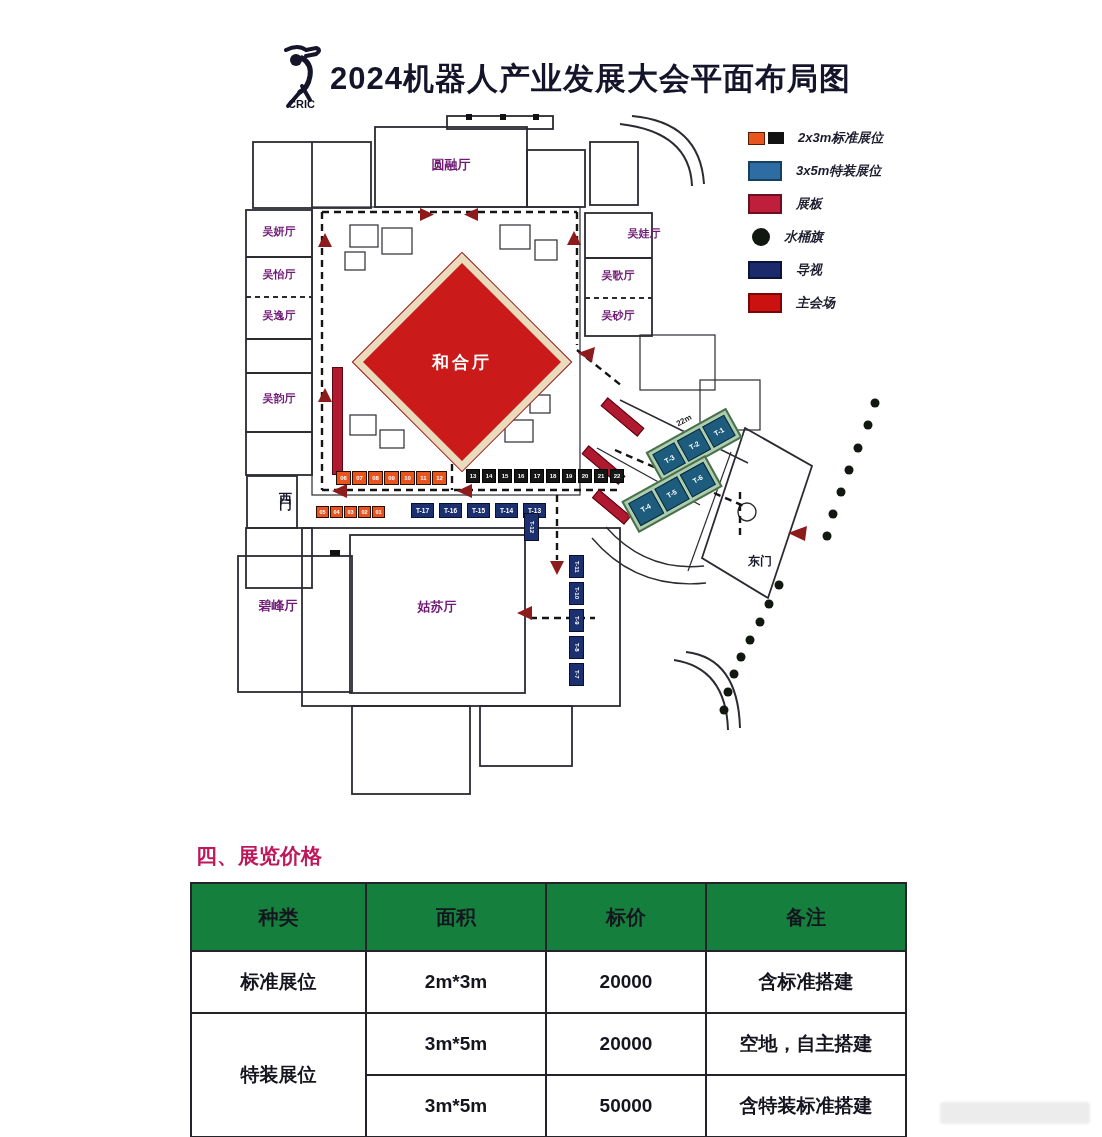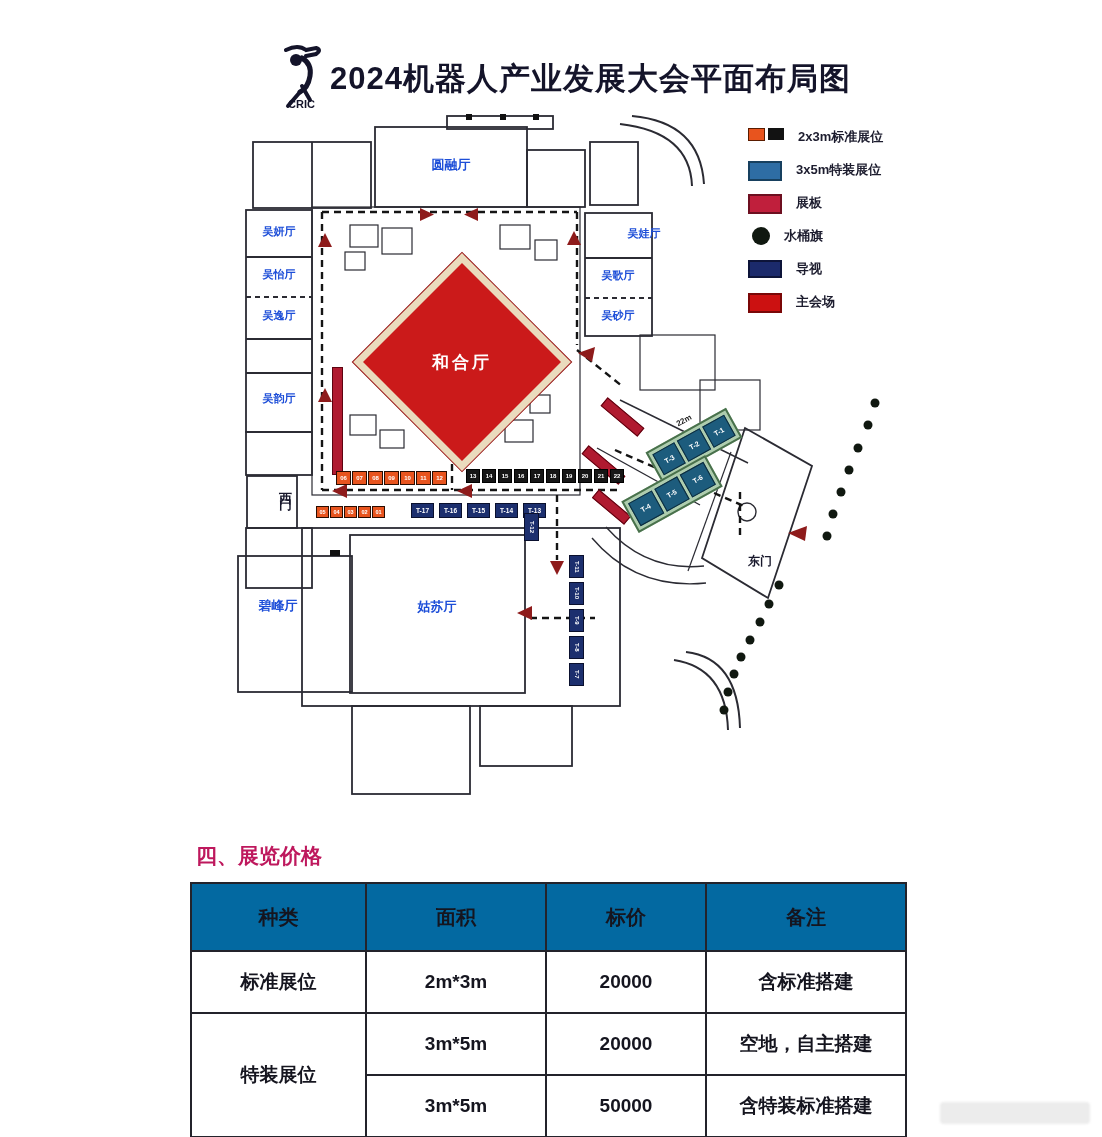--- a/index.html
+++ b/index.html
@@ -6,33 +6,33 @@
   body{width:1102px;height:1137px;position:relative;overflow:hidden;
        font-family:"Liberation Sans","DejaVu Sans",sans-serif;color:#1c1c2e;}
   .abs{position:absolute;}
   
   #title{position:absolute;left:330px;top:58px;font-size:31px;font-weight:bold;
          letter-spacing:1px;color:#14142a;}
   #logo{position:absolute;left:272px;top:42px;width:56px;height:70px;}
   #logo .cric{position:absolute;left:16px;top:56px;font-size:11px;font-weight:bold;color:#14142a;}
   
   #legend{position:absolute;left:748px;top:128px;}
-  .lg-row{display:flex;align-items:flex-start;height:20px;margin-bottom:13px;}
+  .lg-row{display:flex;align-items:center;height:20px;margin-bottom:13px;font-style:italic;}
   .lg-label{font-size:13px;font-weight:bold;margin-left:14px;white-space:nowrap;}
   .sw{display:inline-block;}
   .sw-orange{width:15px;height:11px;background:#e8541e;border:1px solid #5a1c00;margin-right:3px;}
   .sw-black{width:16px;height:12px;background:#121212;}
   .sw-blue{width:30px;height:16px;background:#2e6da4;border:2px solid #17405f;}
   .sw-crimson{width:30px;height:16px;background:#c01f3c;border:2px solid #6d0f20;}
   .sw-dot{width:18px;height:18px;border-radius:50%;background:#101810;margin-left:4px;}
   .sw-navy{width:30px;height:14px;background:#1b2a6b;border:2px solid #0d1439;}
   .sw-red{width:30px;height:16px;background:#cc1111;border:2px solid #7a0707;}
   
   .hall-label{position:absolute;font-size:11px;font-weight:bold;white-space:nowrap;
-              transform:translate(-50%,-50%);color:#1d4ed8;}
+              transform:translate(-50%,-50%);color:#701a75;}
   .hall-label.big{font-size:13px;}
   #hehe{position:absolute;left:385px;top:285px;width:140px;height:140px;background:#cb1a1a;
         border:7px solid #eadbbd;transform:rotate(45deg);box-shadow:0 0 0 1px #8c0f0f;}
   #hehe span{position:absolute;left:50%;top:50%;transform:translate(-50%,-50%) rotate(-45deg);
         color:#fff;font-size:17px;font-weight:bold;letter-spacing:3px;white-space:nowrap;}
   .booth-row{position:absolute;display:flex;}
   .booth{display:inline-block;text-align:center;color:#fff;font-weight:bold;overflow:hidden;}
   .booth.orange{width:13px;height:12px;font-size:6px;line-height:12px;background:#e8541e;border:1px solid #2a0c00;margin-right:1px;}
   .booth.orange2{width:11px;height:10px;font-size:5.5px;line-height:10px;background:#e8541e;border:1px solid #2a0c00;margin-right:1px;}
   .booth.black{width:12px;height:12px;font-size:6px;line-height:12px;background:#161616;border:1px solid #000;margin-right:2px;}
@@ -53,21 +53,21 @@
   #ximen{left:252px;top:482px;width:42px;font-size:13px;line-height:18px;text-align:center;
          writing-mode:vertical-rl;text-orientation:upright;letter-spacing:4px;}
   #dongmen{left:748px;top:505px;font-size:12px;margin-top:48px;}
   .wm{position:absolute;left:940px;top:1102px;width:150px;height:22px;border-radius:4px;
       background:rgba(185,185,185,0.28);filter:blur(1px);}
   
   #section-title{position:absolute;left:196px;top:842px;font-size:21px;font-weight:bold;color:#be185d;}
   #price-table{position:absolute;left:190px;top:882px;border-collapse:collapse;table-layout:fixed;}
   #price-table th,#price-table td{border:2px solid #23232b;text-align:center;
       font-size:19px;font-weight:bold;color:#15151f;padding:0;}
-  #price-table th{background:#0369a1;height:66px;font-size:20px;}
+  #price-table th{background:#15803d;height:66px;font-size:20px;}
   #price-table td{height:60px;background:#fff;}
   .c1{width:175px;} .c2{width:180px;} .c3{width:160px;} .c4{width:200px;}
 </style>
 </head>
 <body>
 
 <div id="logo">
   <svg width="56" height="70" viewBox="0 0 56 70">
     <path d="M14 8 Q26 2 34 8 L44 6 Q50 8 44 12 L34 14" fill="none" stroke="#14142a" stroke-width="4" stroke-linecap="round"></path>
     <circle cx="24" cy="18" r="6" fill="#14142a"></circle>

